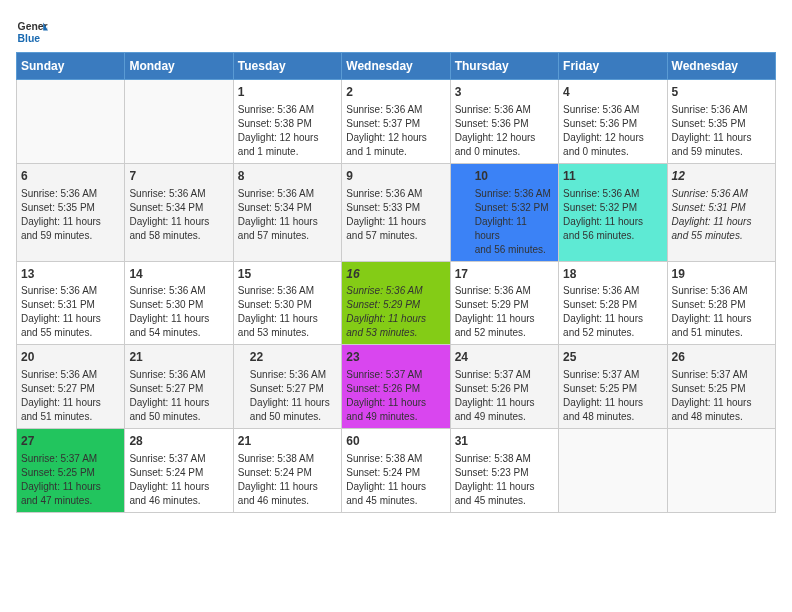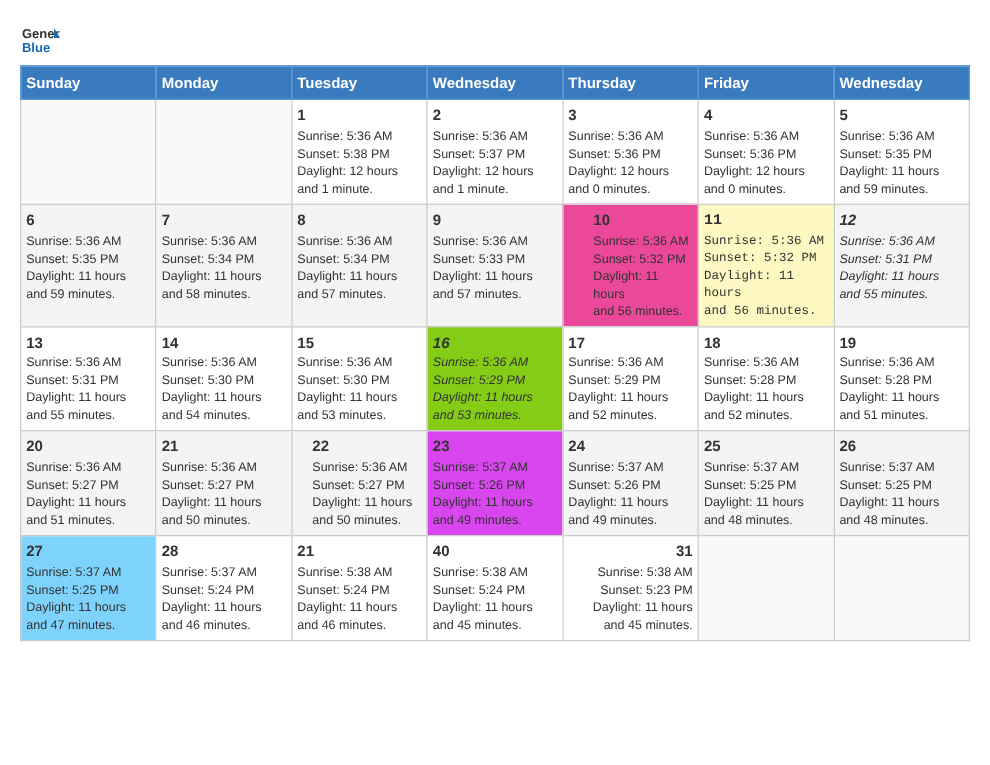--- a/index.html
+++ b/index.html
@@ -147,25 +147,25 @@
           <div class="day-info">Sunrise: 5:36 AM<br>Sunset: 5:34 PM<br>Daylight: 11 hours<br>and 58 minutes.</div>
         </td>
         <td style="background-color: rgb(244, 244, 244);">
           <div class="day-num">8</div>
           <div class="day-info">Sunrise: 5:36 AM<br>Sunset: 5:34 PM<br>Daylight: 11 hours<br>and 57 minutes.</div>
         </td>
         <td style="background-color: rgb(244, 244, 244);">
           <div class="day-num">9</div>
           <div class="day-info">Sunrise: 5:36 AM<br>Sunset: 5:33 PM<br>Daylight: 11 hours<br>and 57 minutes.</div>
         </td>
-        <td style="background-color: #ec4899; padding-left: 24px;">
+        <td style="background-color: #3b82f6; padding-left: 24px;">
           <div class="day-num">10</div>
           <div class="day-info">Sunrise: 5:36 AM<br>Sunset: 5:32 PM<br>Daylight: 11 hours<br>and 56 minutes.</div>
         </td>
-        <td style="background-color: #fef9c3; font-family: Liberation Mono, monospace;">
+        <td style="background-color: #5eead4;">
           <div class="day-num">11</div>
           <div class="day-info">Sunrise: 5:36 AM<br>Sunset: 5:32 PM<br>Daylight: 11 hours<br>and 56 minutes.</div>
         </td>
         <td style="background-color: rgb(244, 244, 244); font-style: italic;">
           <div class="day-num">12</div>
           <div class="day-info">Sunrise: 5:36 AM<br>Sunset: 5:31 PM<br>Daylight: 11 hours<br>and 55 minutes.</div>
         </td>
       </tr>
       <tr style="background-color: rgb(255, 255, 255);">
         <td style="background-color: rgb(255, 255, 255);">
@@ -221,37 +221,37 @@
         <td style="background-color: rgb(244, 244, 244);">
           <div class="day-num">25</div>
           <div class="day-info">Sunrise: 5:37 AM<br>Sunset: 5:25 PM<br>Daylight: 11 hours<br>and 48 minutes.</div>
         </td>
         <td style="background-color: rgb(244, 244, 244);">
           <div class="day-num">26</div>
           <div class="day-info">Sunrise: 5:37 AM<br>Sunset: 5:25 PM<br>Daylight: 11 hours<br>and 48 minutes.</div>
         </td>
       </tr>
       <tr style="background-color: rgb(255, 255, 255);">
-        <td style="background-color: #7dd3fc; margin-left: 17px;">
+        <td style="background-color: #22c55e; margin-left: 17px;">
           <div class="day-num">27</div>
           <div class="day-info">Sunrise: 5:37 AM<br>Sunset: 5:25 PM<br>Daylight: 11 hours<br>and 47 minutes.</div>
         </td>
         <td style="background-color: rgb(255, 255, 255);">
           <div class="day-num">28</div>
           <div class="day-info">Sunrise: 5:37 AM<br>Sunset: 5:24 PM<br>Daylight: 11 hours<br>and 46 minutes.</div>
         </td>
         <td style="background-color: rgb(255, 255, 255);">
           <div class="day-num">21</div>
           <div class="day-info">Sunrise: 5:38 AM<br>Sunset: 5:24 PM<br>Daylight: 11 hours<br>and 46 minutes.</div>
         </td>
         <td style="background-color: rgb(255, 255, 255);">
-          <div class="day-num">40</div>
+          <div class="day-num">60</div>
           <div class="day-info">Sunrise: 5:38 AM<br>Sunset: 5:24 PM<br>Daylight: 11 hours<br>and 45 minutes.</div>
         </td>
-        <td style="background-color: rgb(255, 255, 255); text-align: right;">
+        <td style="background-color: rgb(255, 255, 255);">
           <div class="day-num">31</div>
           <div class="day-info">Sunrise: 5:38 AM<br>Sunset: 5:23 PM<br>Daylight: 11 hours<br>and 45 minutes.</div>
         </td>
         <td class="empty" style="background-color: rgb(249, 249, 249);"></td>
         <td class="empty" style="background-color: rgb(249, 249, 249);"></td>
       </tr>
     </tbody>
 </table>
 
 </body></html>

